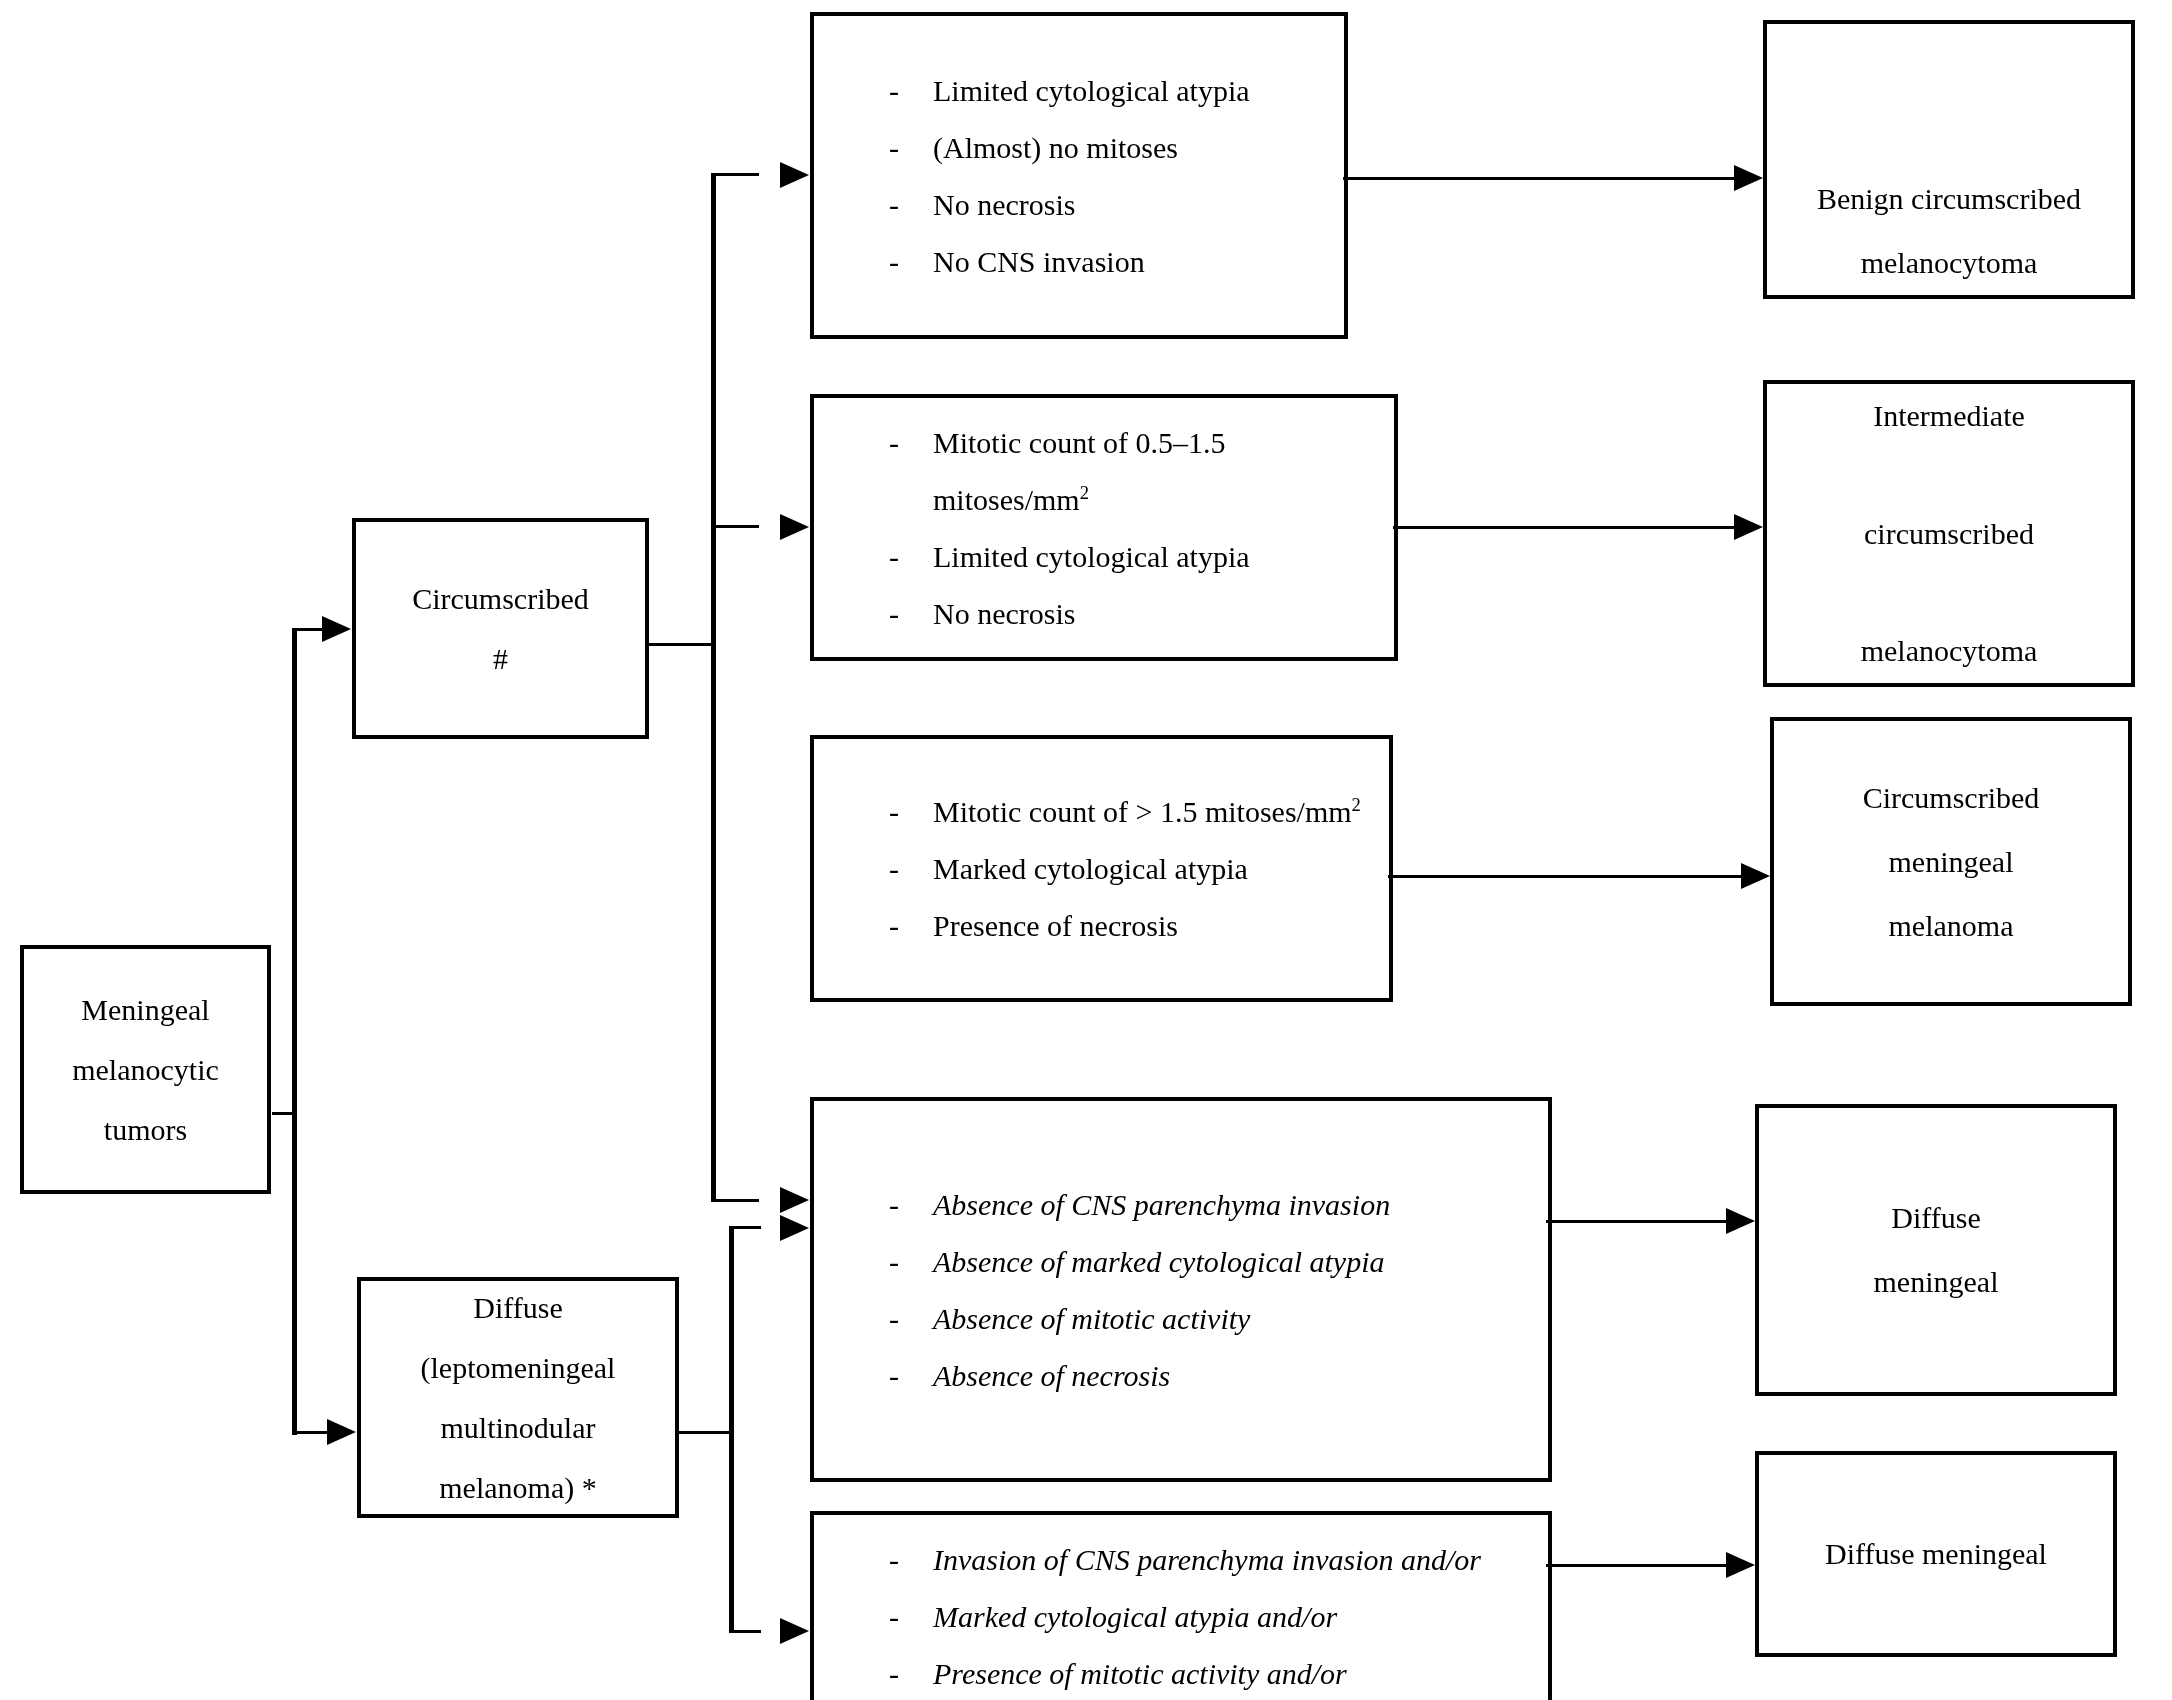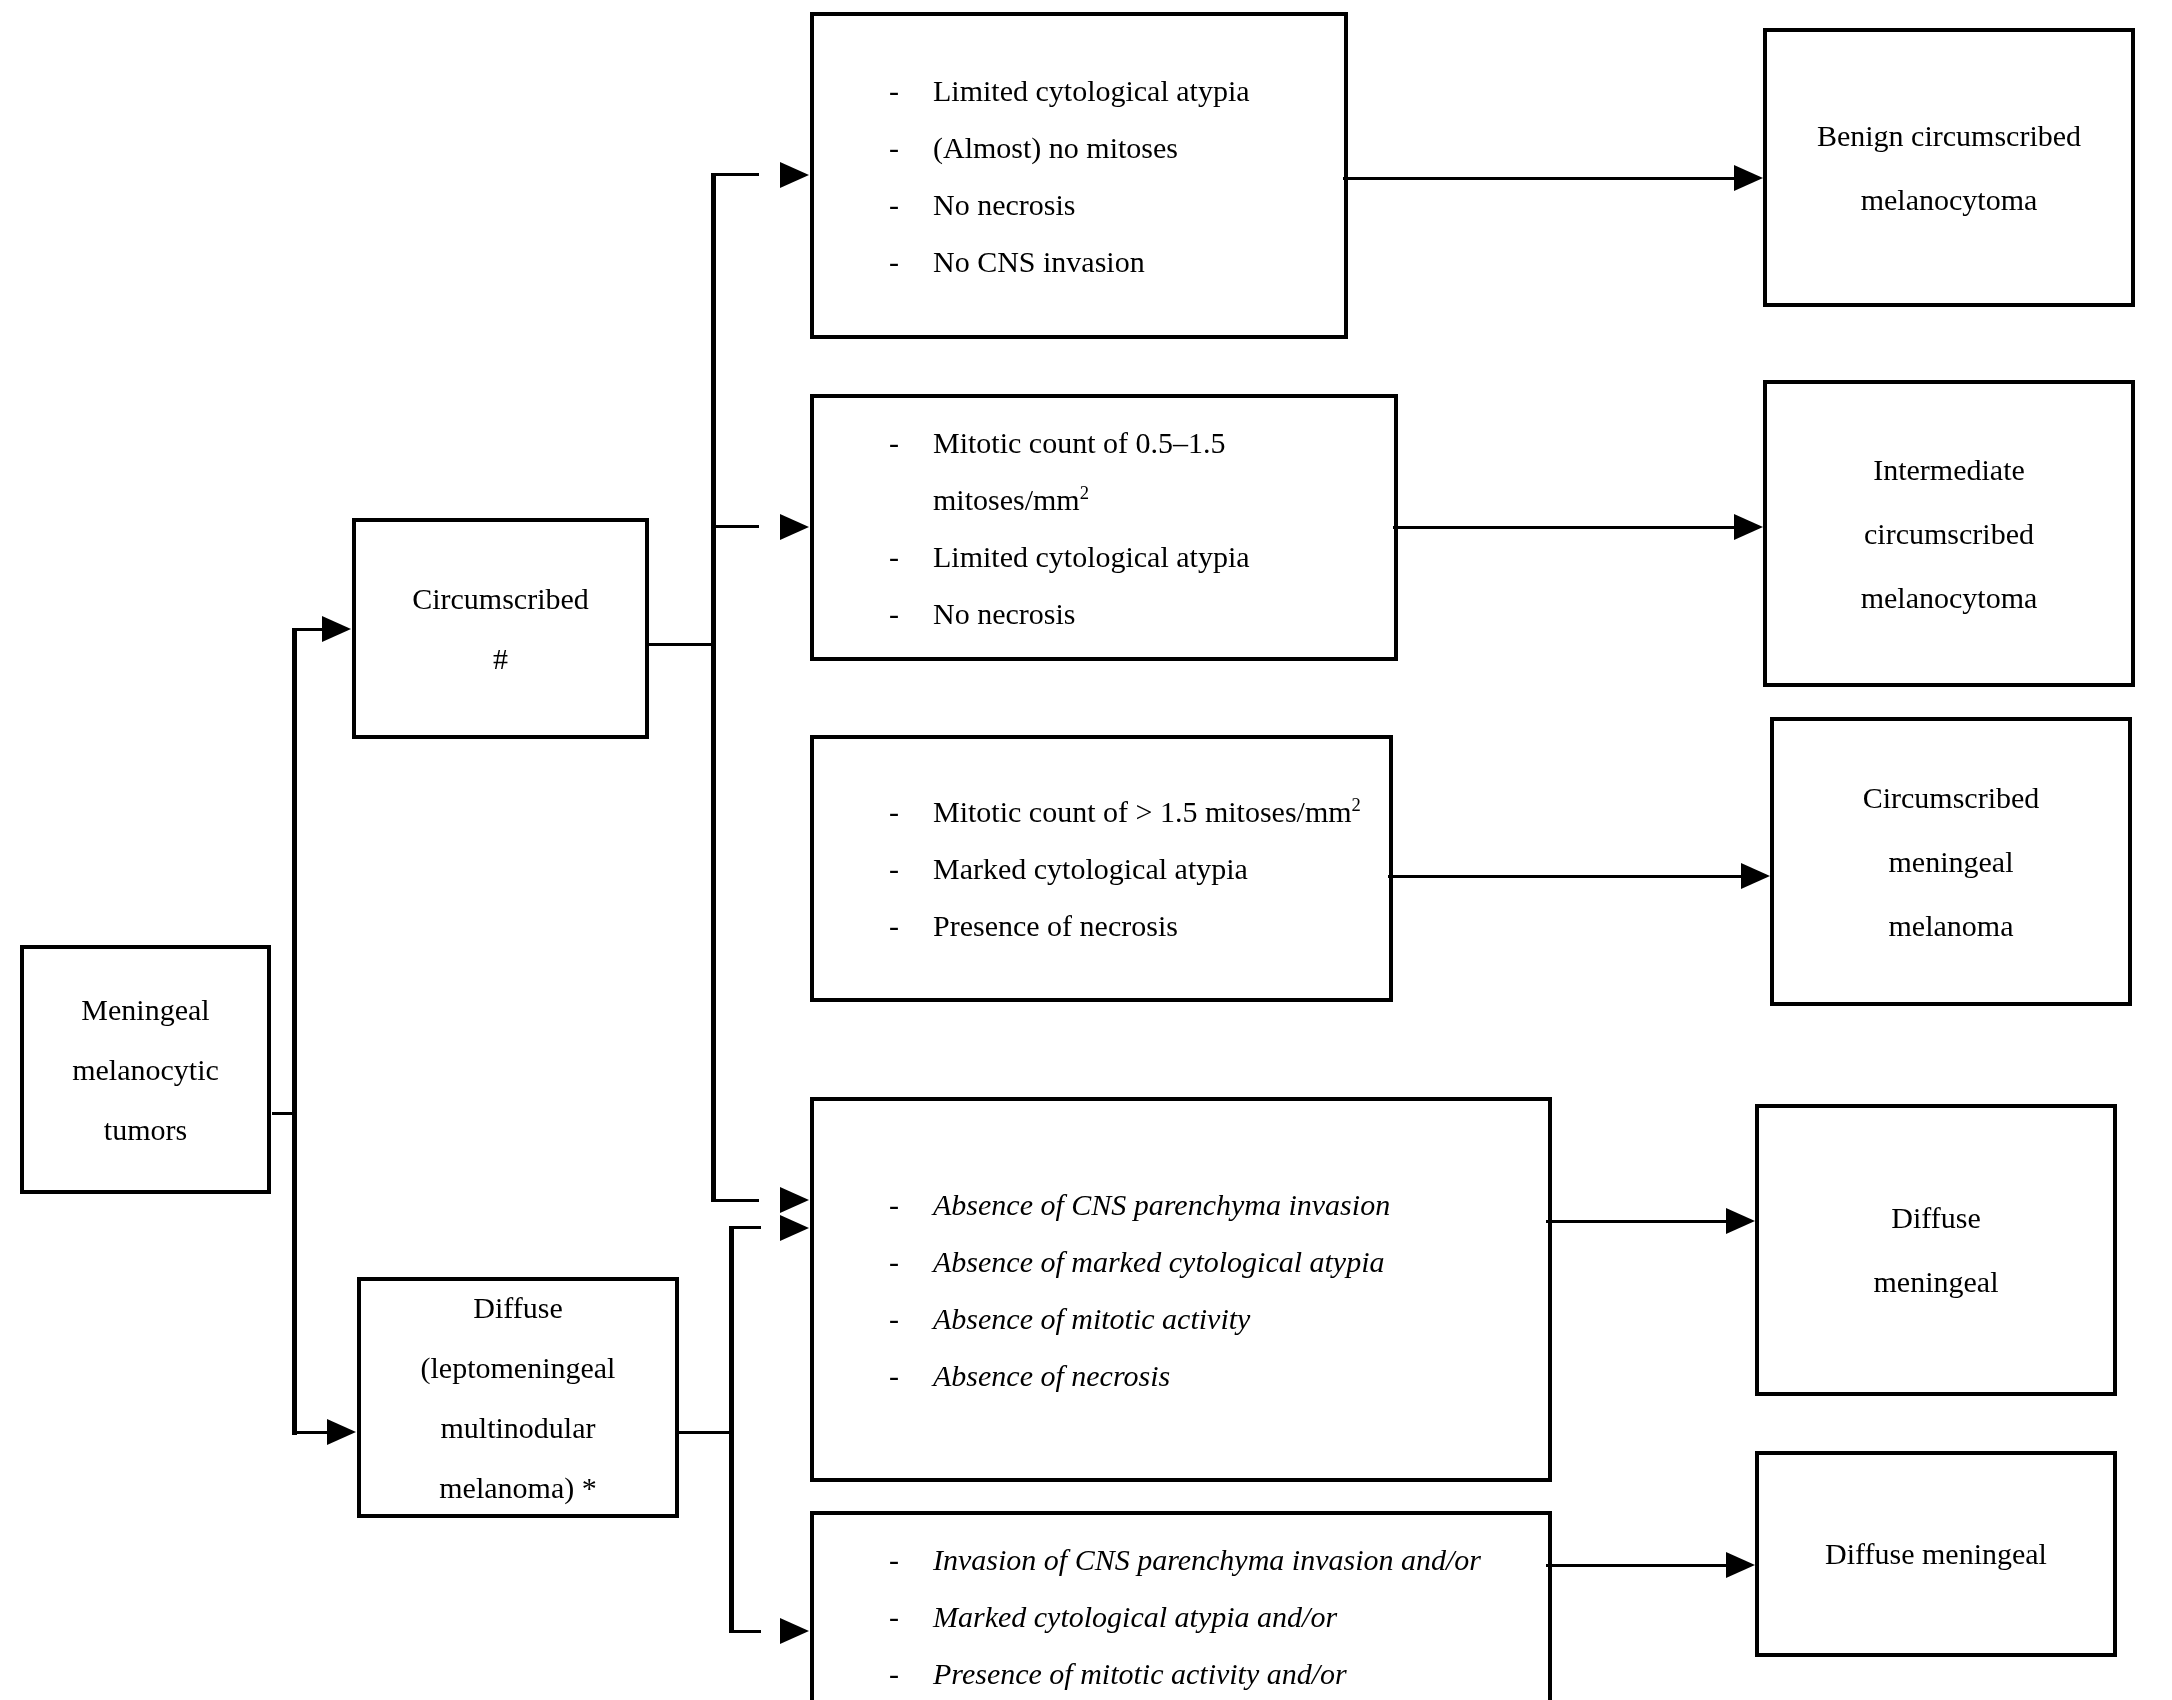--- a/index.html
+++ b/index.html
@@ -197,26 +197,26 @@
         <span class="dash">-</span>
         <span class="txt">Marked cytological atypia and/or</span>
       </div>
       <div class="item">
         <span class="dash">-</span>
         <span class="txt">Presence of mitotic activity and/or</span>
       </div>
     </div>
   </div>
 
-  <div class="node" style="left:1763px; top:28px; width:372px; height:279px;">
+  <div class="node" style="left:1763px; top:20px; width:372px; height:279px;justify-content:flex-end;">
     <span class="line">Benign circumscribed</span>
     <span class="line">melanocytoma</span>
   </div>
 
-  <div class="node" style="left:1763px; top:380px; width:372px; height:307px;">
+  <div class="node" style="left:1763px; top:380px; width:372px; height:307px;justify-content:space-between;">
     <span class="line">Intermediate</span>
     <span class="line">circumscribed</span>
     <span class="line">melanocytoma</span>
   </div>
 
   <div class="node" style="left:1770px; top:717px; width:362px; height:289px;">
     <span class="line">Circumscribed</span>
     <span class="line">meningeal</span>
     <span class="line">melanoma</span>
   </div>

